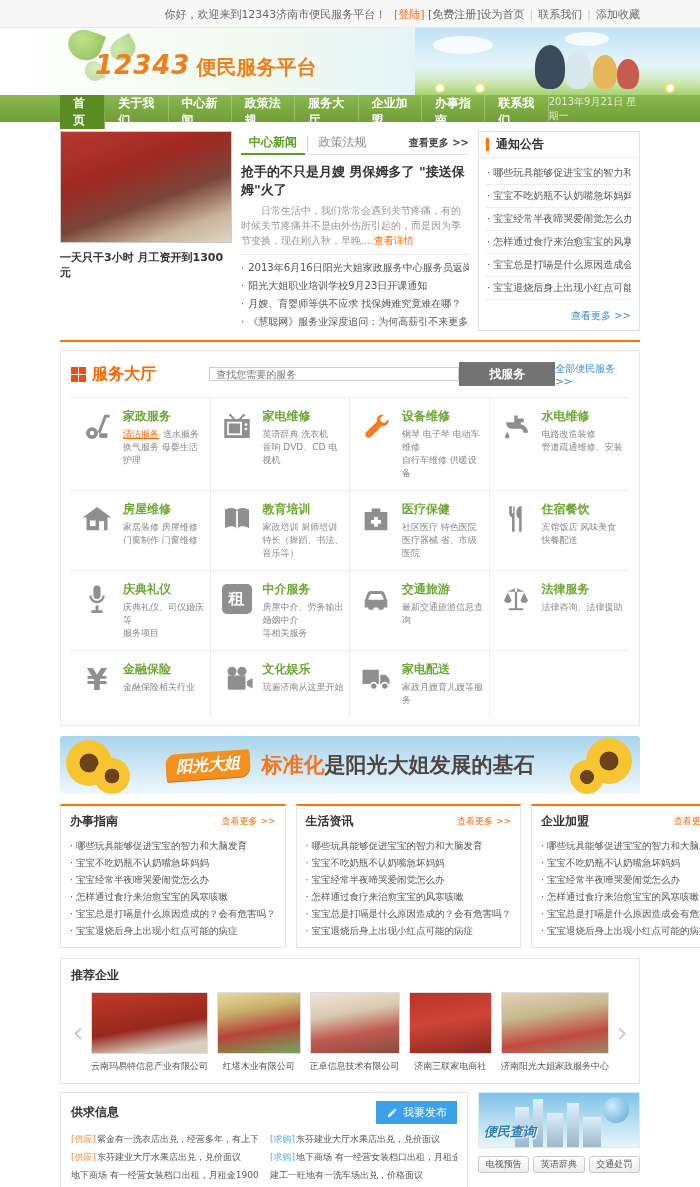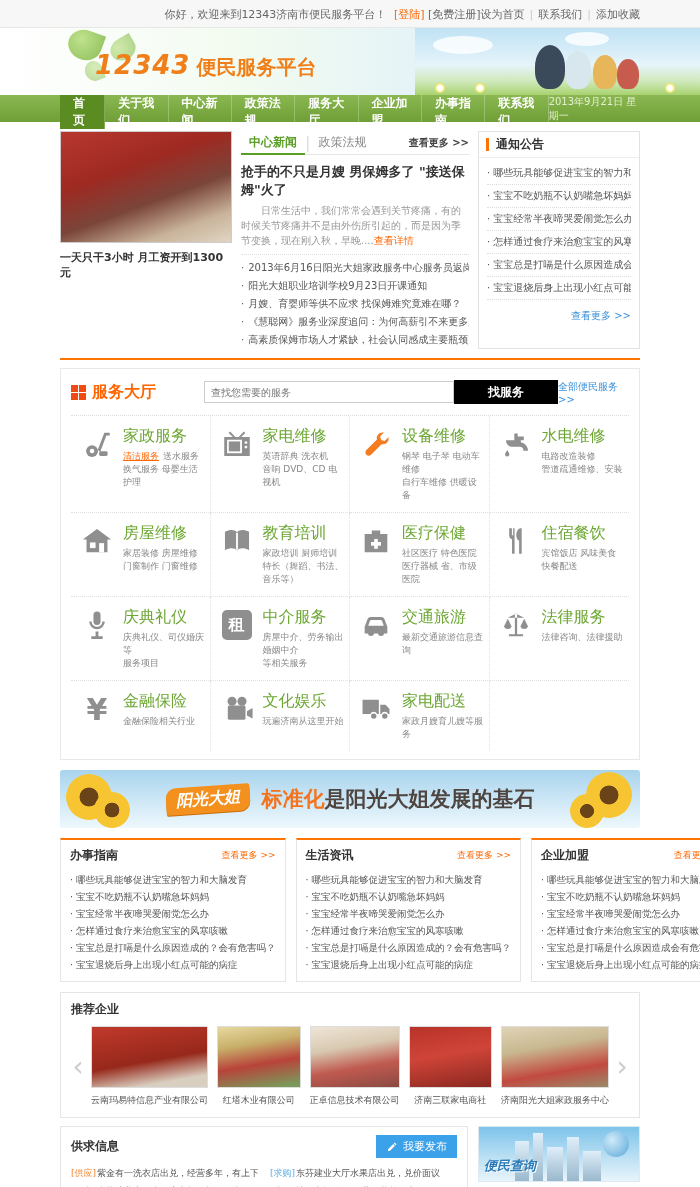--- a/index.html
+++ b/index.html
@@ -74,33 +74,33 @@
   .orange-rule { height:2px; background:#ff7300; margin-top:9px; }
 
   
   .svc-box { border:1px solid #e8e8e8; margin-top:8px; padding:8px 10px; }
   .svc-head { display:flex; align-items:center; height:30px; }
   .svc-title-wrap { display:flex; align-items:center; gap:6px; width:150px; }
   .grid-icon { width:15px; height:15px; display:grid; grid-template-columns:7px 7px; grid-template-rows:7px 7px; gap:1px; }
   .grid-icon i { background:#f04b12; }
   .svc-title { font-size:16px; font-weight:bold; color:#ff6600; }
   .svc-search { display:flex; align-items:center; }
-  .svc-search input { width:250px; height:22px; border:1px solid #ccc; font-size:10px; padding:0 6px; color:#999; outline:none; }
-  .svc-search button { width:104px; height:24px; background:#000000; color:#fff; border:0; font-size:12px; font-weight:bold; cursor:pointer; }
+  .svc-search input { width:250px; height:14px; border:1px solid #ccc; font-size:10px; padding:0 6px; color:#999; outline:none; }
+  .svc-search button { width:96px; height:24px; background:#737373; color:#fff; border:0; font-size:12px; font-weight:bold; cursor:pointer; }
   .svc-all { margin-left:auto; font-size:10px; color:#3a8fd8; cursor:pointer; }
   .svc-grid { display:grid; grid-template-columns:repeat(4,1fr); border-top:1px dotted #ddd; margin-top:8px; }
   .svc-cell { display:flex; gap:8px; padding:10px 4px 10px 8px; border-bottom:1px dotted #e0e0e0; border-right:1px dotted #e0e0e0; cursor:pointer; }
   .svc-cell:nth-child(4n) { border-right:0; }
   .svc-cell:nth-child(n+13) { border-bottom:0; }
   .svc-icon { width:36px; height:36px; color:#8f8f8f; flex:none; display:flex; align-items:center; justify-content:center; }
   .svc-icon svg { width:34px; height:34px; fill:currentColor; }
   .svc-icon.orange { color:#f47b20; }
   .rent-badge { width:30px; height:30px; background:#8f8f8f; border-radius:5px; color:#fff; font-size:16px; font-weight:bold; display:flex; align-items:center; justify-content:center; }
   .yen-glyph { font-size:30px; font-weight:bold; color:#8f8f8f; }
-  .svc-txt .t { font-size:16px; font-weight:normal; color:#6ca632; margin-bottom:3px; }
+  .svc-txt .t { font-size:12px; font-weight:bold; color:#6ca632; margin-bottom:3px; }
   .svc-txt .ln { font-size:9px; color:#888; line-height:13px; }
   .svc-txt .hot { color:#f60; text-decoration:underline; margin-right:4px; }
 
   
   .banner { margin-top:10px; height:58px; border-radius:3px; position:relative; overflow:hidden;
      background:linear-gradient(180deg,#a9d4ee 0%,#cfe8f6 55%,#eef8fd 100%); display:flex; align-items:center; justify-content:center; gap:12px; }
   .sunflower { position:absolute; width:46px; height:46px; border-radius:50%;
      background:radial-gradient(circle,#6b4318 0 28%,#f6c531 30% 70%,rgba(246,197,49,0) 72%); }
   .sf1 { left:6px; top:4px; } .sf2 { left:34px; top:22px; width:36px; height:36px; }
   .sf3 { right:8px; top:2px; } .sf4 { right:36px; top:24px; width:34px; height:34px; }
@@ -224,21 +224,20 @@
         <span class="news-tab">政策法规</span>
         <span class="news-more">查看更多 &gt;&gt;</span>
       </div>
       <div class="news-headline">抢手的不只是月嫂 男保姆多了 "接送保姆"火了</div>
       <div class="news-summary"><span>日常生活中，我们常常会遇到关节疼痛，有的时候关节疼痛并不是由外伤所引起的，而是因为季节变换，现在刚入秋，早晚....</span><span class="detail">查看详情</span></div>
       <ul class="news-list" id="news-list">
           <li>2013年6月16日阳光大姐家政服务中心服务员返岗培训活动</li>
           <li>阳光大姐职业培训学校9月23日开课通知</li>
           <li>月嫂、育婴师等供不应求 找保姆难究竟难在哪？</li>
           <li>《慧聪网》服务业深度追问：为何高薪引不来更多人</li>
-          <li>高素质保姆市场人才紧缺，社会认同感成主要瓶颈</li>
         </ul>
     </div>
     <div class="notice-box">
       <div class="notice-head">
         <span class="bar"></span>
         <span class="t">通知公告</span>
       </div>
       <ul class="notice-list" id="notice-list">
           <li>哪些玩具能够促进宝宝的智力和大脑发育</li>
           <li>宝宝不吃奶瓶不认奶嘴急坏妈妈</li>

